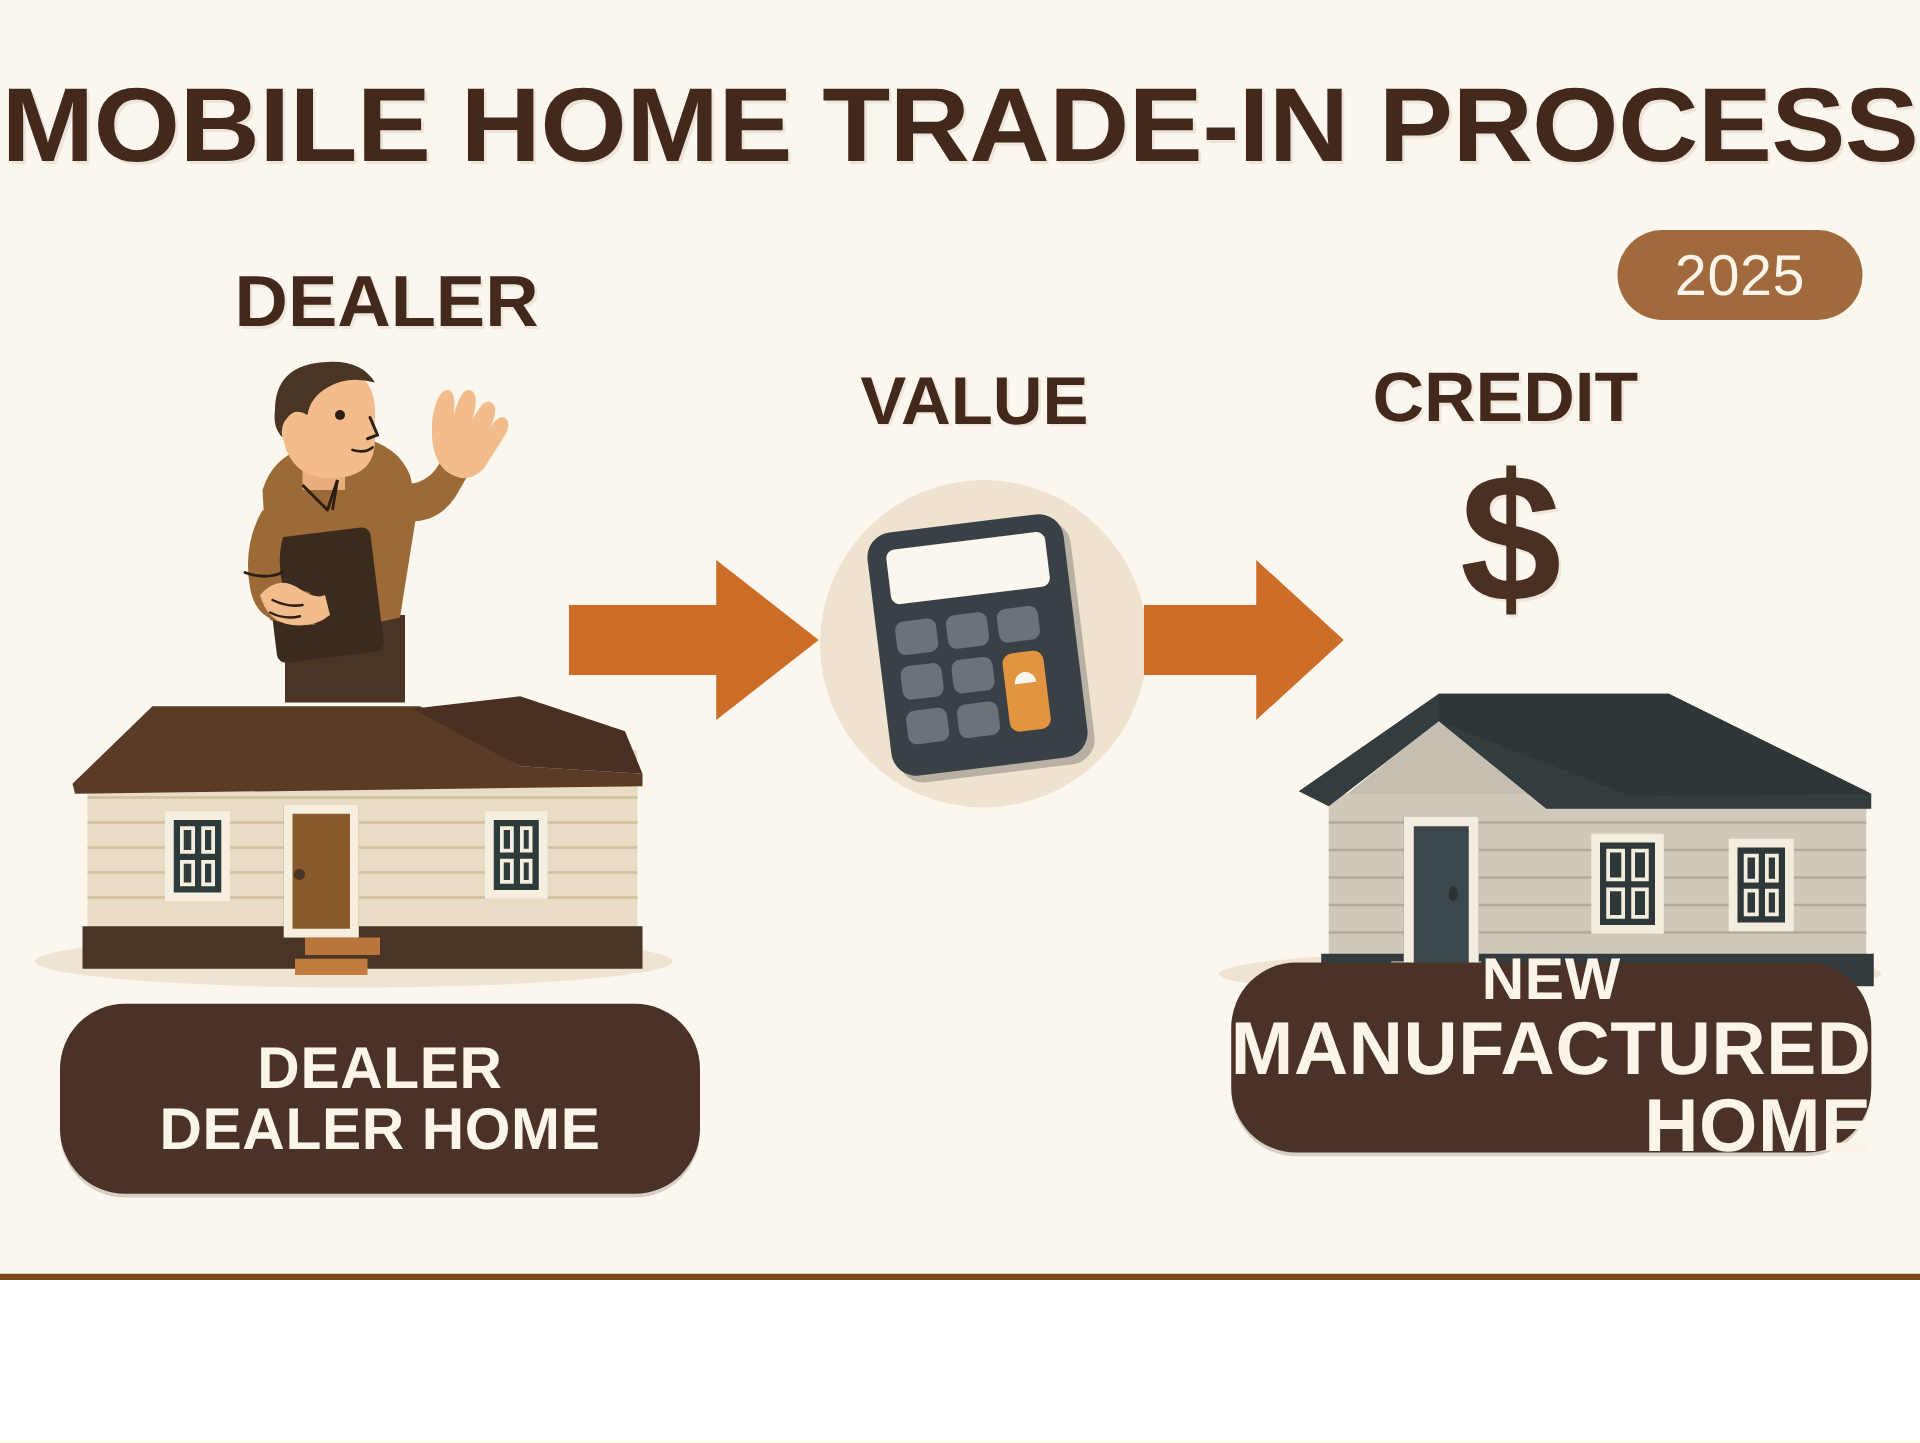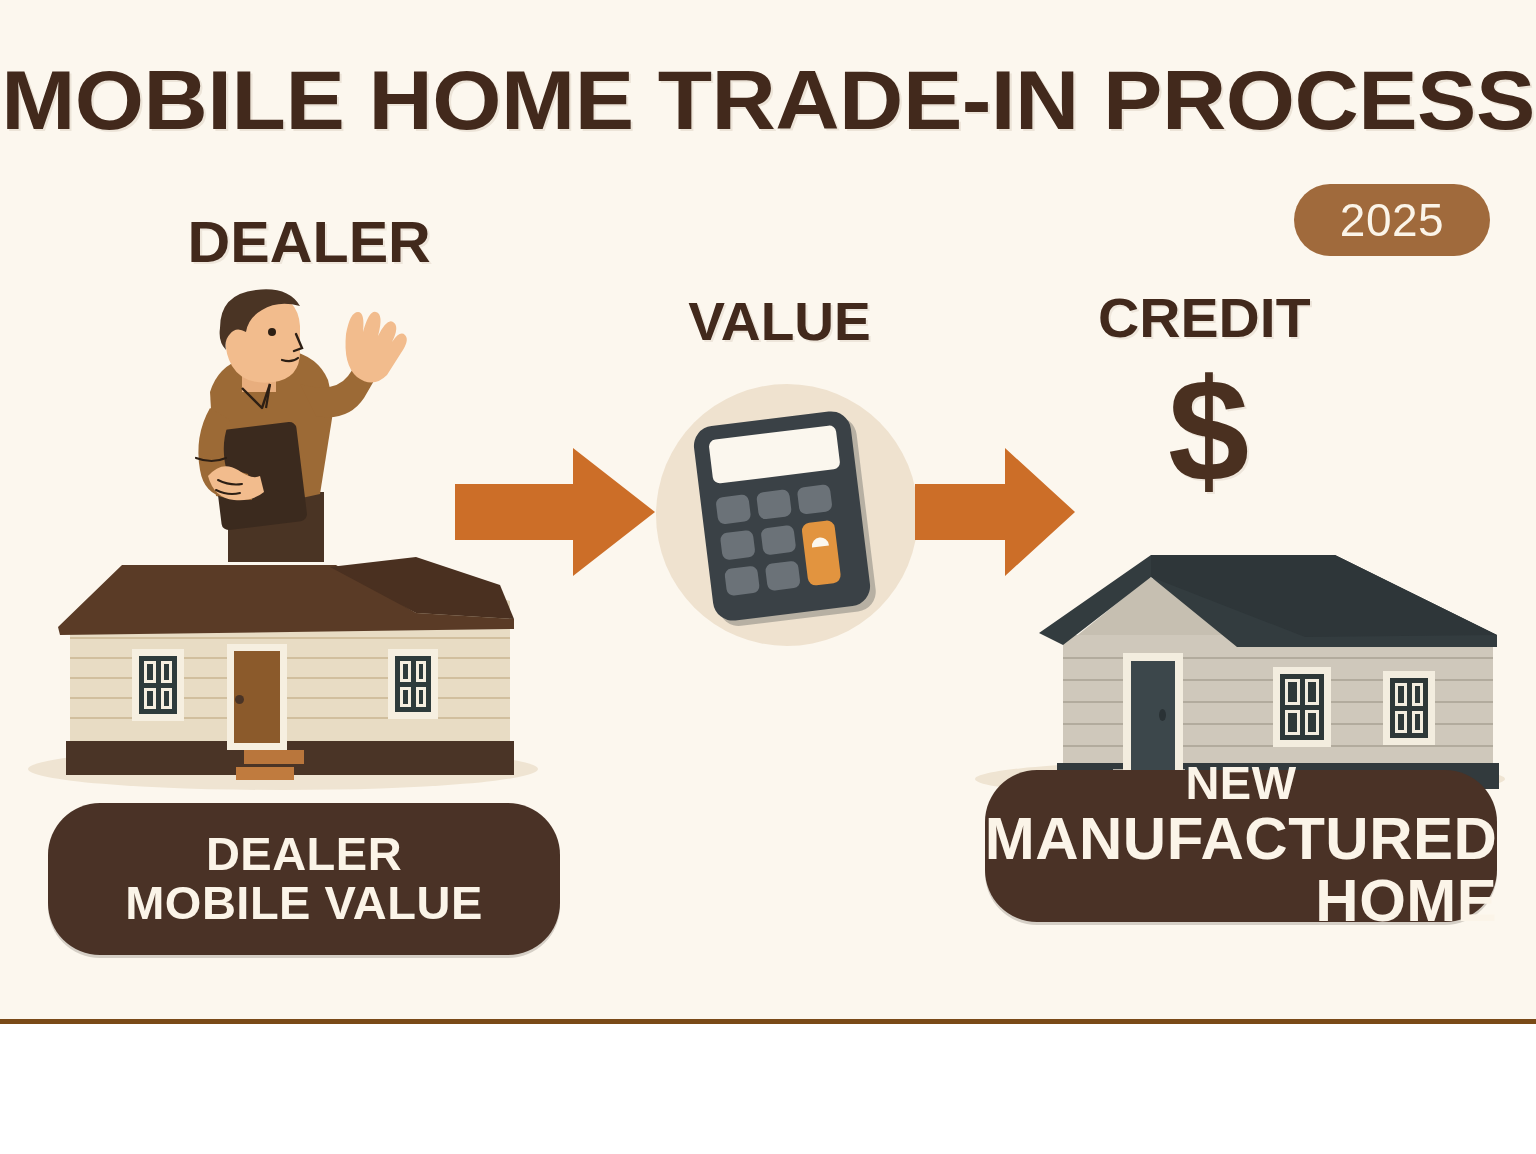--- a/index.html
+++ b/index.html
@@ -330,21 +330,21 @@
           <i></i>
           <i></i>
           <i></i>
           <i></i>
         </div>
     </div>
   </div>
 
   <div class="pill" id="pill-left">
     <span class="l1">DEALER</span>
-    <span class="l2">MOBILE VALUE</span>
+    <span class="l2">DEALER HOME</span>
   </div>
   <div class="pill" id="pill-right">
     <span class="l1">NEW</span>
     <span class="l2">MANUFACTURED HOME</span>
   </div>
 
   <div class="divider"></div>
 
   <div class="footer">
     

